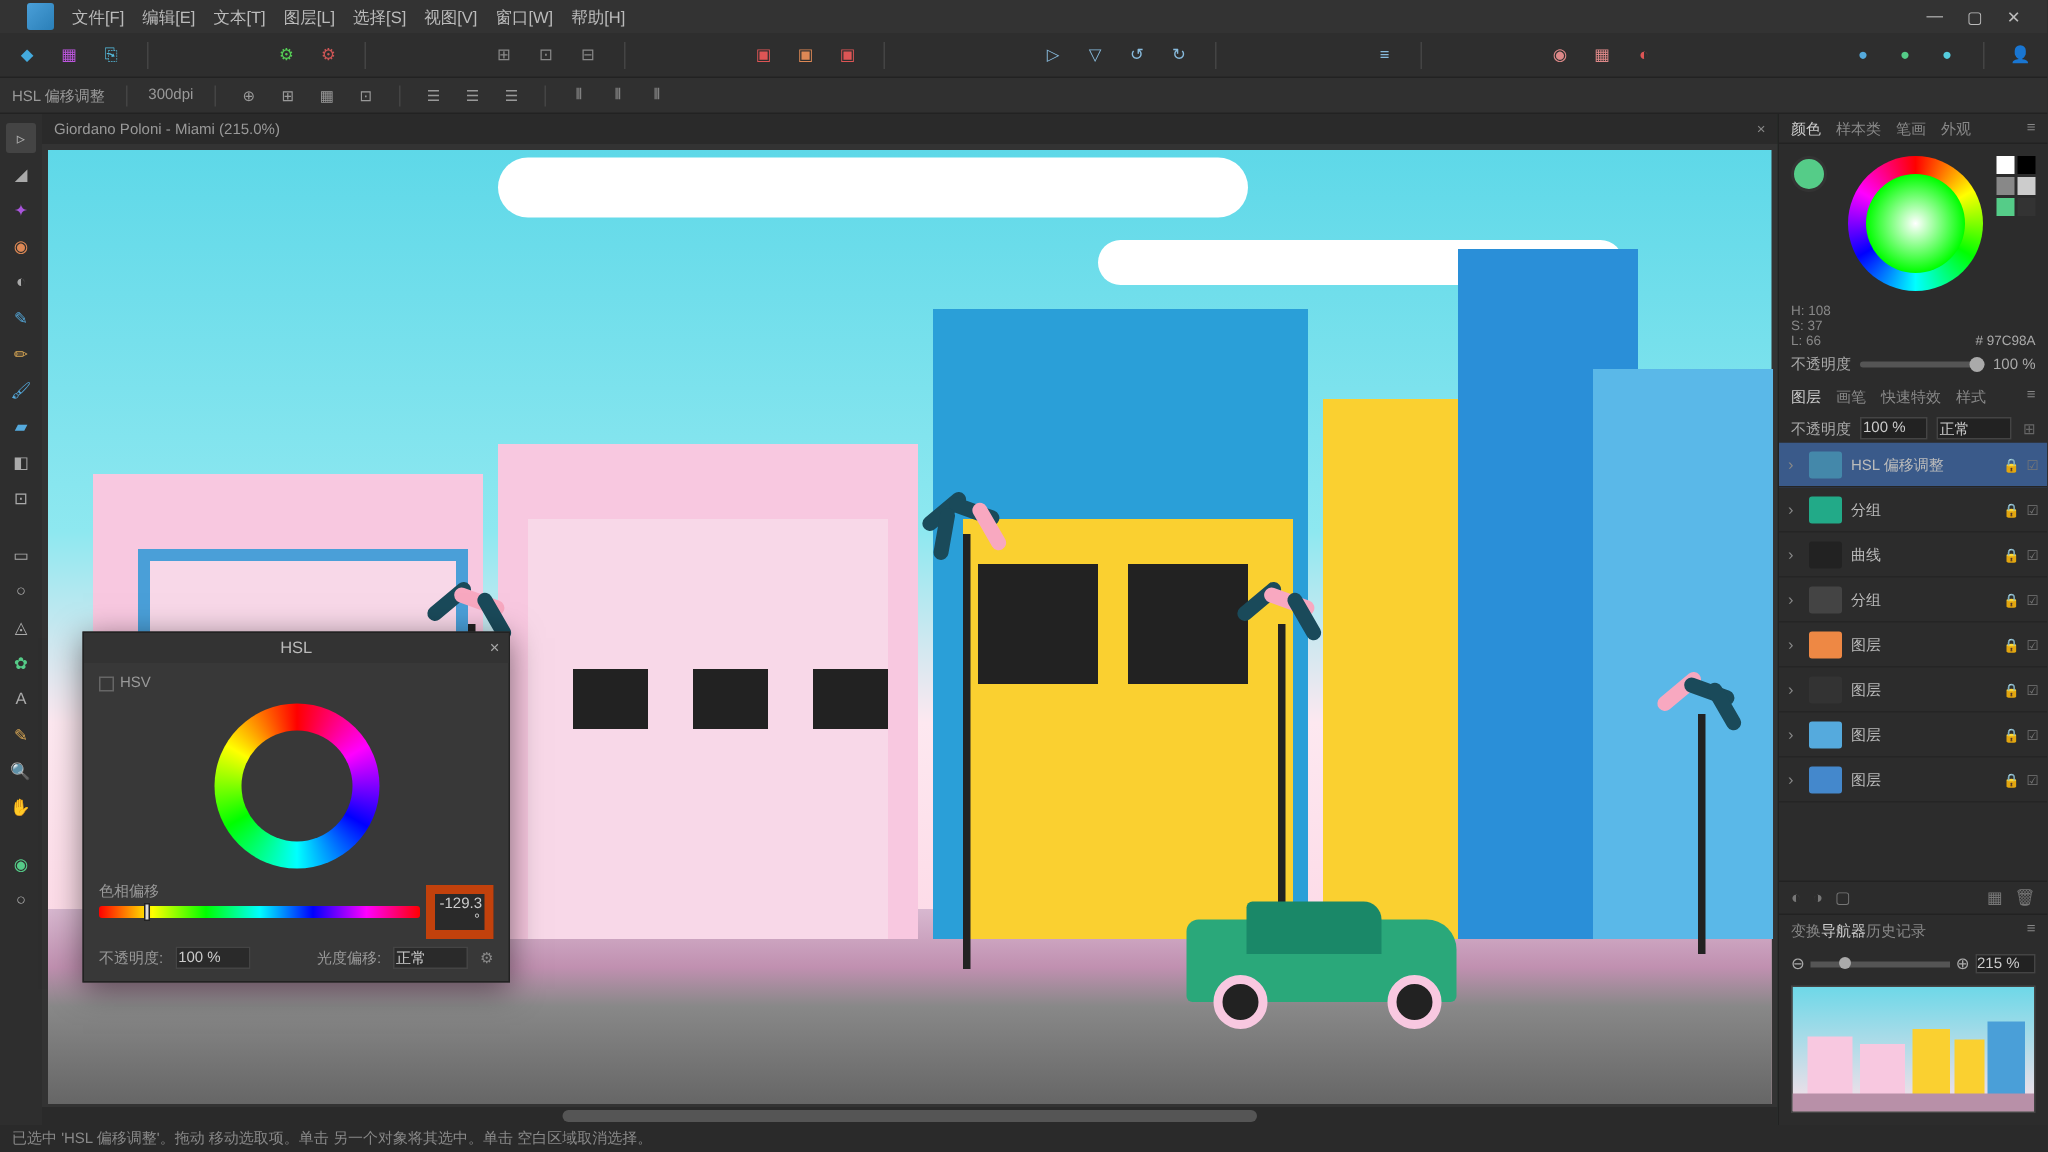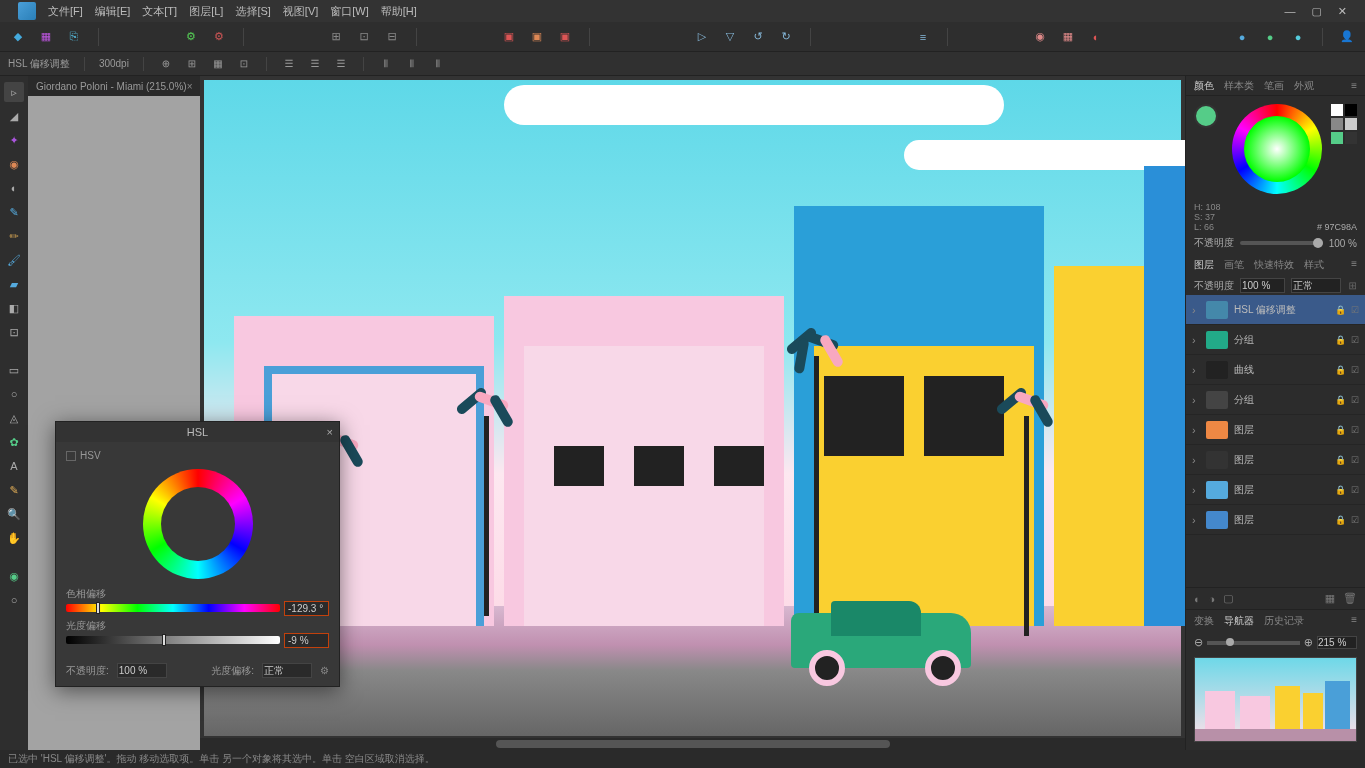--- a/index.html
+++ b/index.html
@@ -13,21 +13,21 @@
 .toolbar1 .sep{width:1px;height:18px;background:#444;margin:0 6px}
 .toolbar1 .spacer{flex:1}
 .contextbar{height:24px;background:#303030;display:flex;align-items:center;padding:0 8px;gap:10px;font-size:10px;color:#999;border-bottom:1px solid #222}
 .contextbar .sep{width:1px;height:14px;background:#444;margin:0 4px}
 .contextbar .tbicon{width:16px;height:16px;display:flex;align-items:center;justify-content:center}
 .mainrow{display:flex;height:calc(768px - 22px - 30px - 24px - 18px)}
 .lefttools{width:28px;background:#2e2e2e;display:flex;flex-direction:column;align-items:center;gap:4px;padding:6px 0}
 .lefttools .tool{width:20px;height:20px;display:flex;align-items:center;justify-content:center;color:#aaa;cursor:pointer;border-radius:2px}
 .lefttools .tool.sel{background:#444}
 .lefttools .gap{height:10px}
-.center{flex:1;display:flex;flex-direction:row;background:#a3a3a3}
+.center{flex:1;display:flex;flex-direction:column;background:#14532d}
 .doctab{height:20px;background:#2a2a2a;display:flex;align-items:center;padding:0 8px;font-size:10px;color:#999}
 .doctab .x{margin-left:auto;color:#888}
 .canvas{flex:1;position:relative;background:#333;overflow:hidden}
 .artwork{position:absolute;inset:4px 4px 14px 4px;background:linear-gradient(180deg,#5ed8e8 0%,#8ee8f0 40%,#fde8f0 60%,#fdd0e0 100%)}
 .cloud{position:absolute;background:#fff;border-radius:40px}
 .bldg{position:absolute;bottom:110px}
 .road{position:absolute;left:0;right:0;bottom:0;height:130px;background:linear-gradient(180deg,#d8b8d0 0%,#c090b0 30%,#888 50%,#666 100%)}
 .palm{position:absolute;bottom:100px}
 .palm .trunk{width:5px;height:180px;background:#222;margin:0 auto}
 .palm .fronds{position:absolute;top:-20px;left:-30px;width:70px;height:60px}
@@ -57,21 +57,21 @@
 .layeropts{display:flex;gap:6px;align-items:center;padding:2px 8px;font-size:10px}
 .layeropts input{width:45px;background:#222;border:1px solid #444;color:#ccc;font-size:10px;padding:1px}
 .layerlist{flex:1;overflow-y:auto}
 .layer{display:flex;align-items:center;gap:6px;padding:3px 6px;height:30px;border-bottom:1px solid #252525}
 .layer.sel{background:#3a5a8a}
 .layer .chev{width:8px;color:#888}
 .layer .thumb{width:22px;height:18px;background:#444;border-radius:2px;flex-shrink:0}
 .layer .lname{flex:1;font-size:10px;color:#bbb}
 .layer .icons{display:flex;gap:4px;color:#777;font-size:9px}
 .navsection{border-top:1px solid #222}
-.navhdr{display:flex;gap:10px;padding:4px 8px;font-size:10px;color:#888}
+.navhdr{display:flex;padding:4px 8px;font-size:10px;color:#888}
 .navhdr span.act{color:#ccc}
 .navzoom{display:flex;align-items:center;gap:4px;padding:4px 8px}
 .navzoom .slider{flex:1;height:4px;background:#555;position:relative}
 .navzoom .slider .knob{position:absolute;left:20%;top:-3px;width:8px;height:8px;background:#aaa;border-radius:50%}
 .navzoom input{width:40px;background:#222;border:1px solid #444;color:#ccc;font-size:10px}
 .navthumb{margin:4px 8px 8px;height:85px;background:linear-gradient(180deg,#6ed8e8,#fde0e8);border:1px solid #444;position:relative;overflow:hidden}
 .statusbar{height:18px;background:#2a2a2a;display:flex;align-items:center;padding:0 8px;font-size:10px;color:#888}
 .hslpanel{position:absolute;left:55px;top:421px;width:285px;background:#383838;border:1px solid #222;box-shadow:0 4px 20px rgba(0,0,0,0.5);z-index:100}
 .hslpanel .titlebar{height:20px;display:flex;align-items:center;justify-content:center;color:#bbb;font-size:11px;position:relative;background:#333}
 .hslpanel .titlebar .x{position:absolute;right:6px;color:#aaa;cursor:pointer}
@@ -82,21 +82,21 @@
 .hslring{width:110px;height:110px;margin:0 auto 8px;border-radius:50%;background:conic-gradient(red,magenta,blue,cyan,lime,yellow,red);position:relative}
 .hslring::after{content:"";position:absolute;inset:18px;border-radius:50%;background:#383838}
 .colordots{display:flex;gap:5px;justify-content:center;align-items:center;margin-bottom:8px}
 .colordots .dot{width:13px;height:13px;border-radius:50%}
 .colordots .picker{margin-left:auto;font-size:9px;color:#999;background:#444;padding:2px 6px;border-radius:2px}
 .sliderrow{margin-bottom:6px}
 .sliderrow .lbl{font-size:10px;color:#999;margin-bottom:2px}
 .sliderrow .track{height:10px;position:relative;display:flex;align-items:center;gap:4px}
 .sliderrow .bar{flex:1;height:8px;border-radius:2px;position:relative}
 .sliderrow .bar .knob{position:absolute;top:-2px;width:4px;height:12px;background:#ddd;border:1px solid #222}
-.sliderrow .val{width:45px;background:#2a2a2a;border:1px solid #c2410c;color:#ccc;font-size:10px;padding:1px 3px}
+.sliderrow .val{width:45px;background:#2a2a2a;border:6px solid #c2410c;color:#ccc;font-size:10px;text-align:right;padding:1px 3px}
 .hslpanel .btmrow{display:flex;align-items:center;gap:8px;padding:4px 10px 8px;font-size:10px;color:#999}
 .hslpanel .btmrow input{width:50px;background:#2a2a2a;border:1px solid #444;color:#ccc;font-size:10px;padding:1px}
 .hslpanel .btmrow .lbl2{margin-left:auto}
 </style>
 </head>
 <body>
 
 <div class="menubar">
   <div class="logo"></div>
   <span>文件[F]</span>
@@ -468,29 +468,20 @@
     <div class="hslring"></div>
     <div class="sliderrow">
       <div class="lbl">色相偏移</div>
       <div class="track">
         <div class="bar" style="background:linear-gradient(90deg,red,yellow,lime,cyan,blue,magenta,red)">
             <div class="knob" style="left:14%"></div>
           </div>
         <div class="val">-129.3 °</div>
       </div>
     </div>
-    <div class="sliderrow">
-      <div class="lbl">光度偏移</div>
-      <div class="track">
-        <div class="bar" style="background:linear-gradient(90deg,#000,#888,#fff)">
-            <div class="knob" style="left:45%"></div>
-          </div>
-        <div class="val">-9 %</div>
-      </div>
-    </div>
   </div>
   <div class="btmrow">
     <span>不透明度:</span>
     <input value="100 %" style="">
     <span class="lbl2">光度偏移:</span>
     <input style="width: 50px;" value="正常">
     <span style="color:#888">⚙</span>
   </div>
 </div>
 

